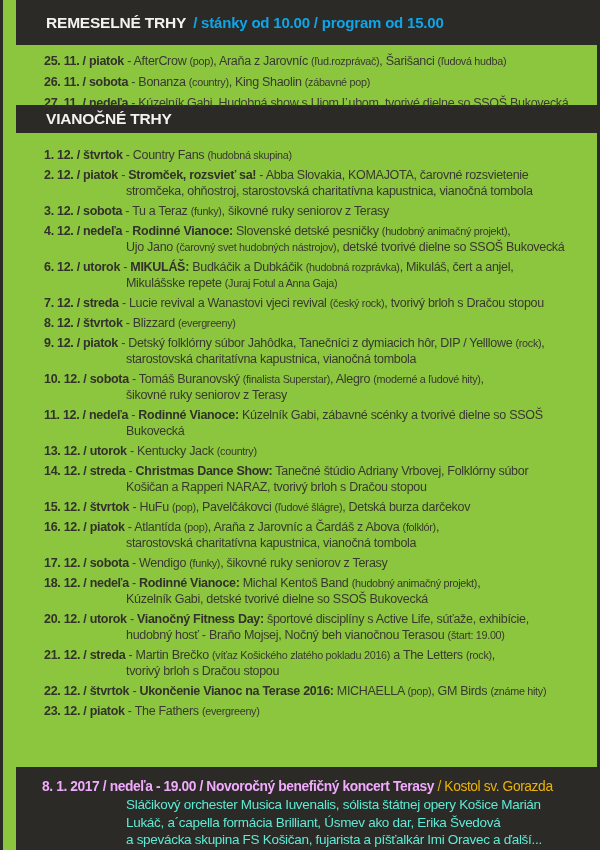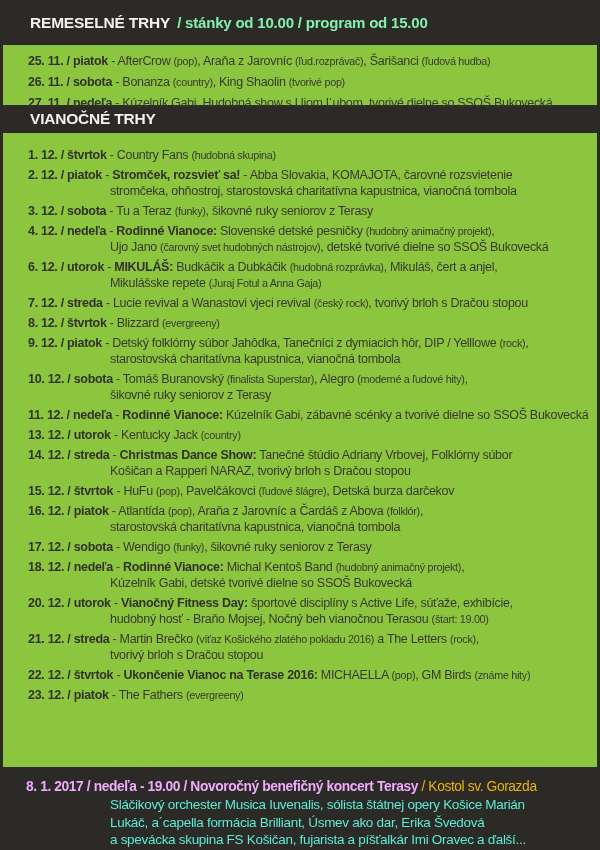--- a/index.html
+++ b/index.html
@@ -3,38 +3,39 @@
 <meta charset="utf-8">
 <style>
   html,body{margin:0;padding:0;background:#555;}
   .poster{
     position:relative;
     width:600px;height:850px;
     background:#8cc63e;
     font-family:"Liberation Sans","DejaVu Sans",sans-serif;
     overflow:hidden;
     box-sizing:border-box;
+    padding-left:16px;
   }
   .edge{position:absolute;top:0;bottom:0;width:3px;background:#2b2a27;z-index:5;}
   .edge-left{left:0;}
   .edge-right{right:0;}
 
   .bar{
     background:#2b2a27;
     display:flex;align-items:center;
     padding-left:30px;box-sizing:border-box;
     white-space:nowrap;
   }
   .bar-top{height:45px;}
   .bar-mid{height:28px;}
   .bar-title{
     font-weight:bold;font-size:15.5px;color:#f4f2ee;letter-spacing:-0.2px;
   }
   .bar-sub{
-    font-weight:bold;font-size:15px;color:#86efac;margin-left:7px;letter-spacing:-0.2px;
+    font-weight:bold;font-size:15px;color:#0ea5e9;margin-left:7px;letter-spacing:-0.2px;
   }
 
   .list{box-sizing:border-box;}
   .list-1{height:60px;padding-top:8px;}
   .list-2{height:634px;padding-top:14px;}
 
   .entry{
     margin:0 0 4px 0;
     padding-left:110px;text-indent:-82px;
     font-size:12.5px;line-height:16px;
@@ -72,21 +73,21 @@
   <div class="edge edge-left"></div>
   <div class="edge edge-right"></div>
 
   <header class="bar bar-top">
     <span class="bar-title">REMESELNÉ TRHY</span>
     <span class="bar-sub">/ stánky od 10.00 / program od 15.00</span>
   </header>
 
   <div class="list list-1">
       <p class="entry"><span class="date">25. 11. / piatok</span> - <span class="seg-r">AfterCrow </span><span class="seg-p">(pop)</span><span class="seg-r">, Araňa z Jarovníc </span><span class="seg-p">(ľud.rozprávač)</span><span class="seg-r">, Šarišanci </span><span class="seg-p">(ľudová hudba)</span></p>
-      <p class="entry"><span class="date">26. 11. / sobota</span> - <span class="seg-r">Bonanza </span><span class="seg-p">(country)</span><span class="seg-r">, King Shaolin </span><span class="seg-p">(tvorivé pop)</span></p>
+      <p class="entry"><span class="date">26. 11. / sobota</span> - <span class="seg-r">Bonanza </span><span class="seg-p">(country)</span><span class="seg-r">, King Shaolin </span><span class="seg-p">(zábavné pop)</span></p>
       <p class="entry"><span class="date">27. 11. / nedeľa</span> - <span class="seg-r">Kúzelník Gabi, Hudobná show s Ujom Ľubom, tvorivé dielne so SSOŠ Bukovecká</span></p>
     </div>
 
   <header class="bar bar-mid">
     <span class="bar-title">VIANOČNÉ TRHY</span>
   </header>
 
   <div class="list list-2">
       <p class="entry"><span class="date">1. 12. / štvrtok</span> - <span class="seg-r">Country Fans </span><span class="seg-p">(hudobná skupina)</span></p>
       <p class="entry"><span class="date">2. 12. / piatok</span> - <span class="seg-b">Stromček, rozsvieť sa!</span><span class="seg-r"> - Abba Slovakia, KOMAJOTA, čarovné rozsvietenie</span><br><span class="seg-r">stromčeka, ohňostroj, starostovská charitatívna kapustnica, vianočná tombola</span></p>

